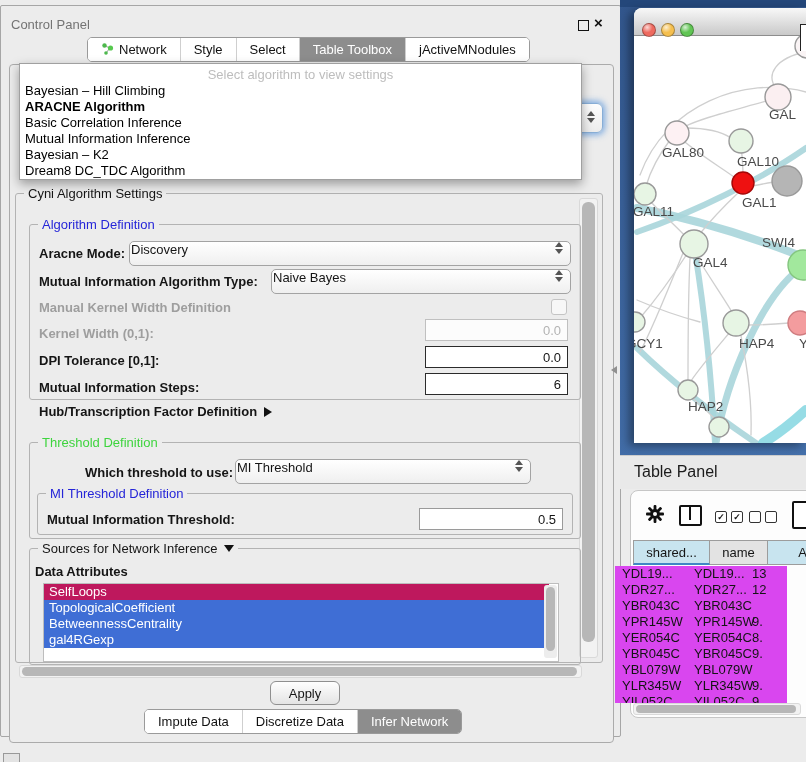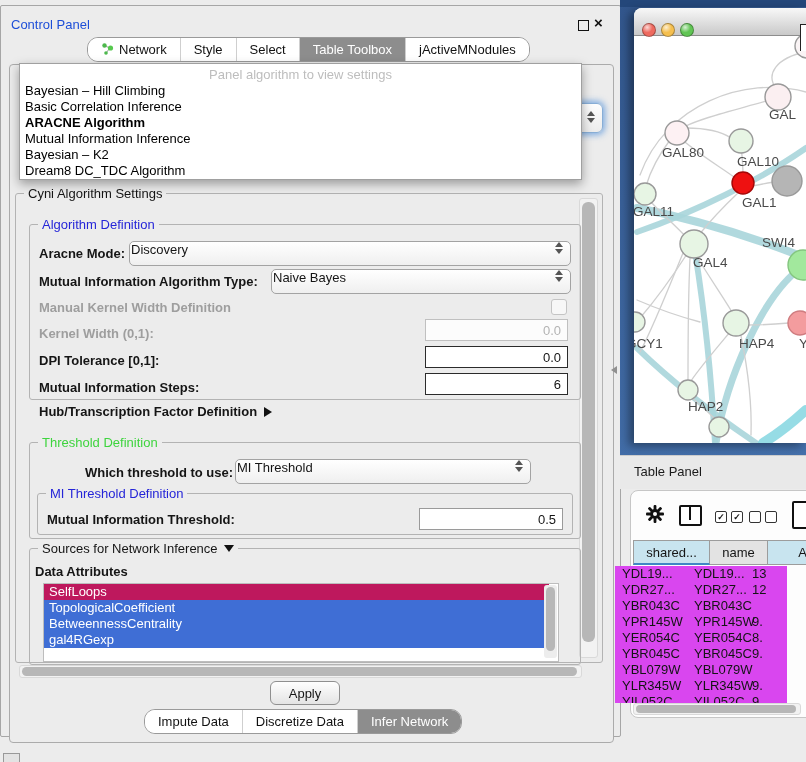--- a/index.html
+++ b/index.html
@@ -2,24 +2,24 @@
 <html><head>
 <meta charset="utf-8">
 <style>
   html,body{margin:0;padding:0;}
   body{width:806px;height:762px;position:relative;background:#ececec;
        font-family:"Liberation Sans",sans-serif;overflow:hidden;color:#151515;}
   .abs{position:absolute;}
   
   .cpanel{left:0;top:5px;width:619px;height:730px;background:#ececec;
           border:1px solid #a6a6a6;border-radius:2px;}
-  .cp-title{left:10px;top:11px;font-size:13px;color:#1d4ed8;}
+  .cp-title{left:10px;top:11px;font-size:13px;color:#737373;}
   .float-btn{left:577px;top:14px;width:9px;height:9px;border:1.6px solid #111;}
   .close-btn{left:593px;top:8px;font-size:15px;font-weight:bold;color:#111;}
-  .tabgroup{display:flex;border:1px solid #9a9a9a;border-radius:11px;overflow:hidden;
+  .tabgroup{display:flex;border:1px solid #9a9a9a;border-radius:5px;overflow:hidden;
             background:#fff;height:23px;align-items:stretch;}
   .tab{padding:0 13px;font-size:13px;color:#111;display:flex;align-items:center;gap:5px;
        border-right:1px solid #cfcfcf;background:#fff;white-space:nowrap;}
   .tab:last-child{border-right:none;}
   .tab.sel{background:#8d8d8d;color:#fff;}
   .content{left:8px;top:58px;width:603px;height:677px;border:1px solid #ababab;
            border-radius:4px;background:#ececec;}
   
   .dropdown{left:18px;top:57px;width:561px;height:115px;background:#fff;z-index:40;
             border:1px solid #a0a0a0;box-shadow:0 4px 10px rgba(0,0,0,.35);}
@@ -71,21 +71,21 @@
           border-radius:8px 0 0 0;box-shadow:-5px 3px 10px rgba(0,0,0,.4);}
   .nw-titlebar{position:absolute;left:0;top:0;right:0;height:28px;border-radius:8px 0 0 0;
                background:linear-gradient(#f8f8f8,#c9c9c9);border-bottom:1px solid #8d8d8d;box-sizing:border-box;}
   .tl{position:absolute;top:15px;width:14px;height:14px;border-radius:50%;
       border:1px solid rgba(0,0,0,.3);box-sizing:border-box;
       background-image:radial-gradient(circle at 35% 28%,rgba(255,255,255,.75) 0%,rgba(255,255,255,0) 45%);}
   .bg-window-edge{left:800px;top:24px;width:6px;height:26px;background:#fff;
                   border-left:1px solid #222;border-top:1px solid #222;z-index:6;}
   
   .tp-strip{left:620px;top:455px;width:186px;height:33px;background:#e9e9e9;border-top:1px solid #cccccc;}
-  .tp-title{left:634px;top:455px;height:33px;line-height:33px;font-size:13px;color:#1b1b1b;}
+  .tp-title{left:634px;top:455px;height:33px;line-height:33px;font-size:16px;color:#1b1b1b;}
   .tp-card{left:630px;top:490px;width:180px;height:228px;background:#fdfdfd;
            border:1px solid #c6c6c6;border-radius:8px 0 0 8px;box-sizing:border-box;}
   .split-icon{left:679px;top:505px;width:19px;height:17px;border:2px solid #111;border-radius:2px;background:#fff;}
   .split-icon::after{content:"";position:absolute;left:7.5px;top:0;width:2px;height:13px;background:#111;}
   .mini-cb{display:inline-flex;width:10px;height:10px;border:1.5px solid #333;border-radius:2px;
            background:#fff;align-items:center;justify-content:center;font-size:9px;font-weight:bold;color:#111;}
   .cb-pair{position:absolute;display:flex;gap:4px;}
   .doc-icon{left:792px;top:501px;width:18px;height:24px;border:2px solid #111;border-radius:2px;background:#fff;}
   .hcell{position:absolute;top:540px;height:25px;border:1px solid #9c9c9c;box-sizing:border-box;
          font-size:13px;display:flex;align-items:center;justify-content:center;overflow:hidden;}
@@ -130,25 +130,25 @@
 
   <div class="abs ghost-combo">
     <div class="stepper" style="position:absolute;right:0;top:7px;">
       <div class="tri-up"></div>
         <div class="tri-dn"></div>
     </div>
   </div>
   <div class="abs ghost-text">gal-filtered sif default node</div>
 
   <div class="abs dropdown">
-    <div class="dd-ph">Panel algorithm to view settings</div>
+    <div class="dd-ph">Select algorithm to view settings</div>
     <div id="dd-items">
         <div class="dd-item">Bayesian – Hill Climbing</div>
+        <div class="dd-item bold">ARACNE Algorithm</div>
         <div class="dd-item">Basic Correlation Inference</div>
-        <div class="dd-item bold">ARACNE Algorithm</div>
         <div class="dd-item">Mutual Information Inference</div>
         <div class="dd-item">Bayesian – K2</div>
         <div class="dd-item">Dream8 DC_TDC Algorithm</div>
       </div>
   </div>
 
   <div class="gbox" style="left:14px;top:187px;width:586px;height:468px;">
     <span class="gtitle">Cyni Algorithm Settings</span>
   </div>
 

